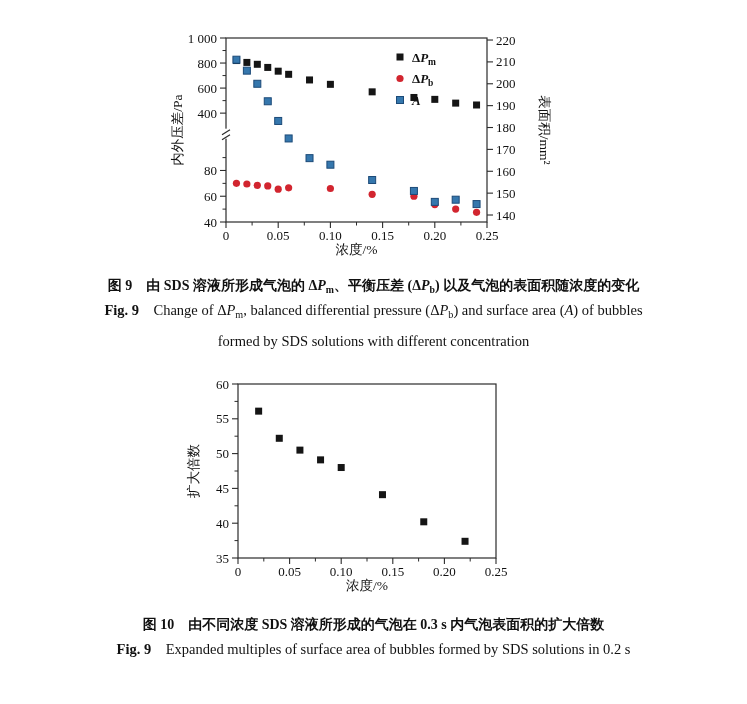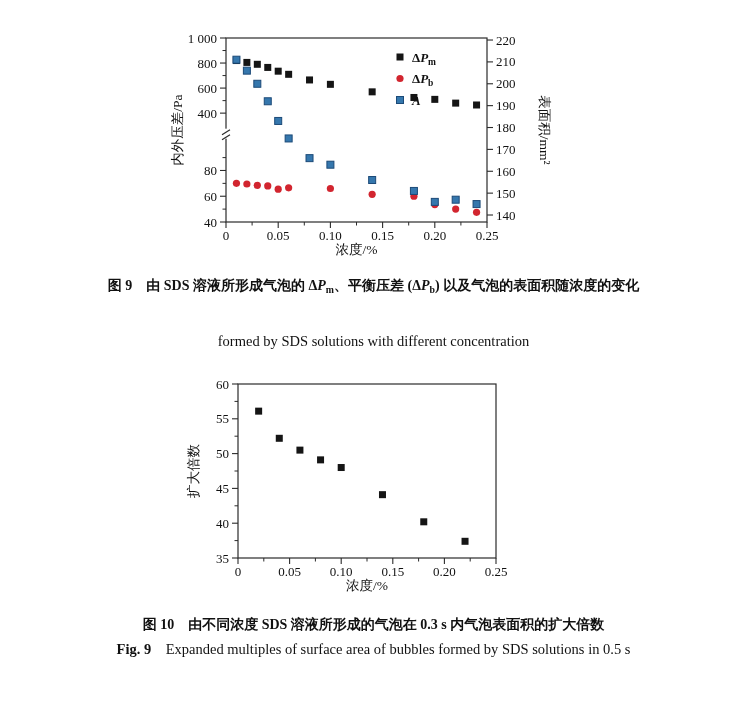--- a/index.html
+++ b/index.html
@@ -143,20 +143,21 @@
         <rect x="306.5" y="45.5" width="7" height="7" fill="#151515"></rect>
         <text x="322" y="53.5" font-size="13" font-weight="bold"><tspan>Δ</tspan><tspan font-style="italic">P</tspan><tspan dy="3" font-size="9.5">m</tspan></text>
         <circle cx="310" cy="70.5" r="3.6" fill="#d2252f"></circle>
         <text x="322" y="75" font-size="13" font-weight="bold"><tspan>Δ</tspan><tspan font-style="italic">P</tspan><tspan dy="3" font-size="9.5">b</tspan></text>
         <rect x="306.5" y="88.5" width="7" height="7" fill="#3577ad" stroke="#1c4a78"></rect>
         <text x="322" y="96.5" font-size="13" font-weight="bold"><tspan font-style="italic">A</tspan></text>
       </g>
     </svg>
 
   <div id="cap9zh" class="cap zh"><span>图 9  由 SDS 溶液所形成气泡的 Δ</span><span class="seg-i">P</span><span class="seg-sub">m</span><span>、平衡压差 (Δ</span><span class="seg-i">P</span><span class="seg-sub">b</span><span>) 以及气泡的表面积随浓度的变化</span></div>
+  <div id="cap9en1" class="cap en"><span class="seg-b">Fig. 9  </span><span>Change of Δ</span><span class="seg-i">P</span><span class="seg-sub">m</span><span>, balanced differential pressure (Δ</span><span class="seg-i">P</span><span class="seg-sub">b</span><span>) and surface area (</span><span class="seg-i">A</span><span>) of bubbles</span></div>
   <div id="cap9en2" class="cap en"><span>formed by SDS solutions with different concentration</span></div>
 
   <svg id="chart2" class="chart" width="460" height="255" viewBox="0 0 460 255">
       <rect x="103" y="26" width="258" height="174" fill="none" stroke="#2b2b2b" stroke-width="1.2"></rect>
       <g>
         <line x1="103" y1="200" x2="103" y2="206" stroke="#2b2b2b" stroke-width="1.1"></line>
         <text x="103" y="218" text-anchor="middle" font-size="13">0</text>
         <line x1="154.6" y1="200" x2="154.6" y2="206" stroke="#2b2b2b" stroke-width="1.1"></line>
         <text x="154.6" y="218" text-anchor="middle" font-size="13">0.05</text>
         <line x1="206.2" y1="200" x2="206.2" y2="206" stroke="#2b2b2b" stroke-width="1.1"></line>
@@ -200,15 +201,15 @@
         <rect x="161.42" y="88.62" width="7" height="7" fill="#151515"></rect>
         <rect x="182.06" y="98.36399999999999" width="7" height="7" fill="#151515"></rect>
         <rect x="202.7" y="106.02" width="7" height="7" fill="#151515"></rect>
         <rect x="243.98000000000002" y="133.164" width="7" height="7" fill="#151515"></rect>
         <rect x="285.26" y="160.308" width="7" height="7" fill="#151515"></rect>
         <rect x="326.53999999999996" y="179.796" width="7" height="7" fill="#151515"></rect>
       </g>
     </svg>
 
   <div id="cap10zh" class="cap zh"><span>图 10  由不同浓度 SDS 溶液所形成的气泡在 0.3 s 内气泡表面积的扩大倍数</span></div>
-  <div id="cap10en" class="cap en"><span class="seg-b">Fig. 9  </span><span>Expanded multiples of surface area of bubbles formed by SDS solutions in 0.5 s</span></div>
+  <div id="cap10en" class="cap en"><span class="seg-b">Fig. 9  </span><span>Expanded multiples of surface area of bubbles formed by SDS solutions in 0.2 s</span></div>
 
 </div>
 
 </body></html>

